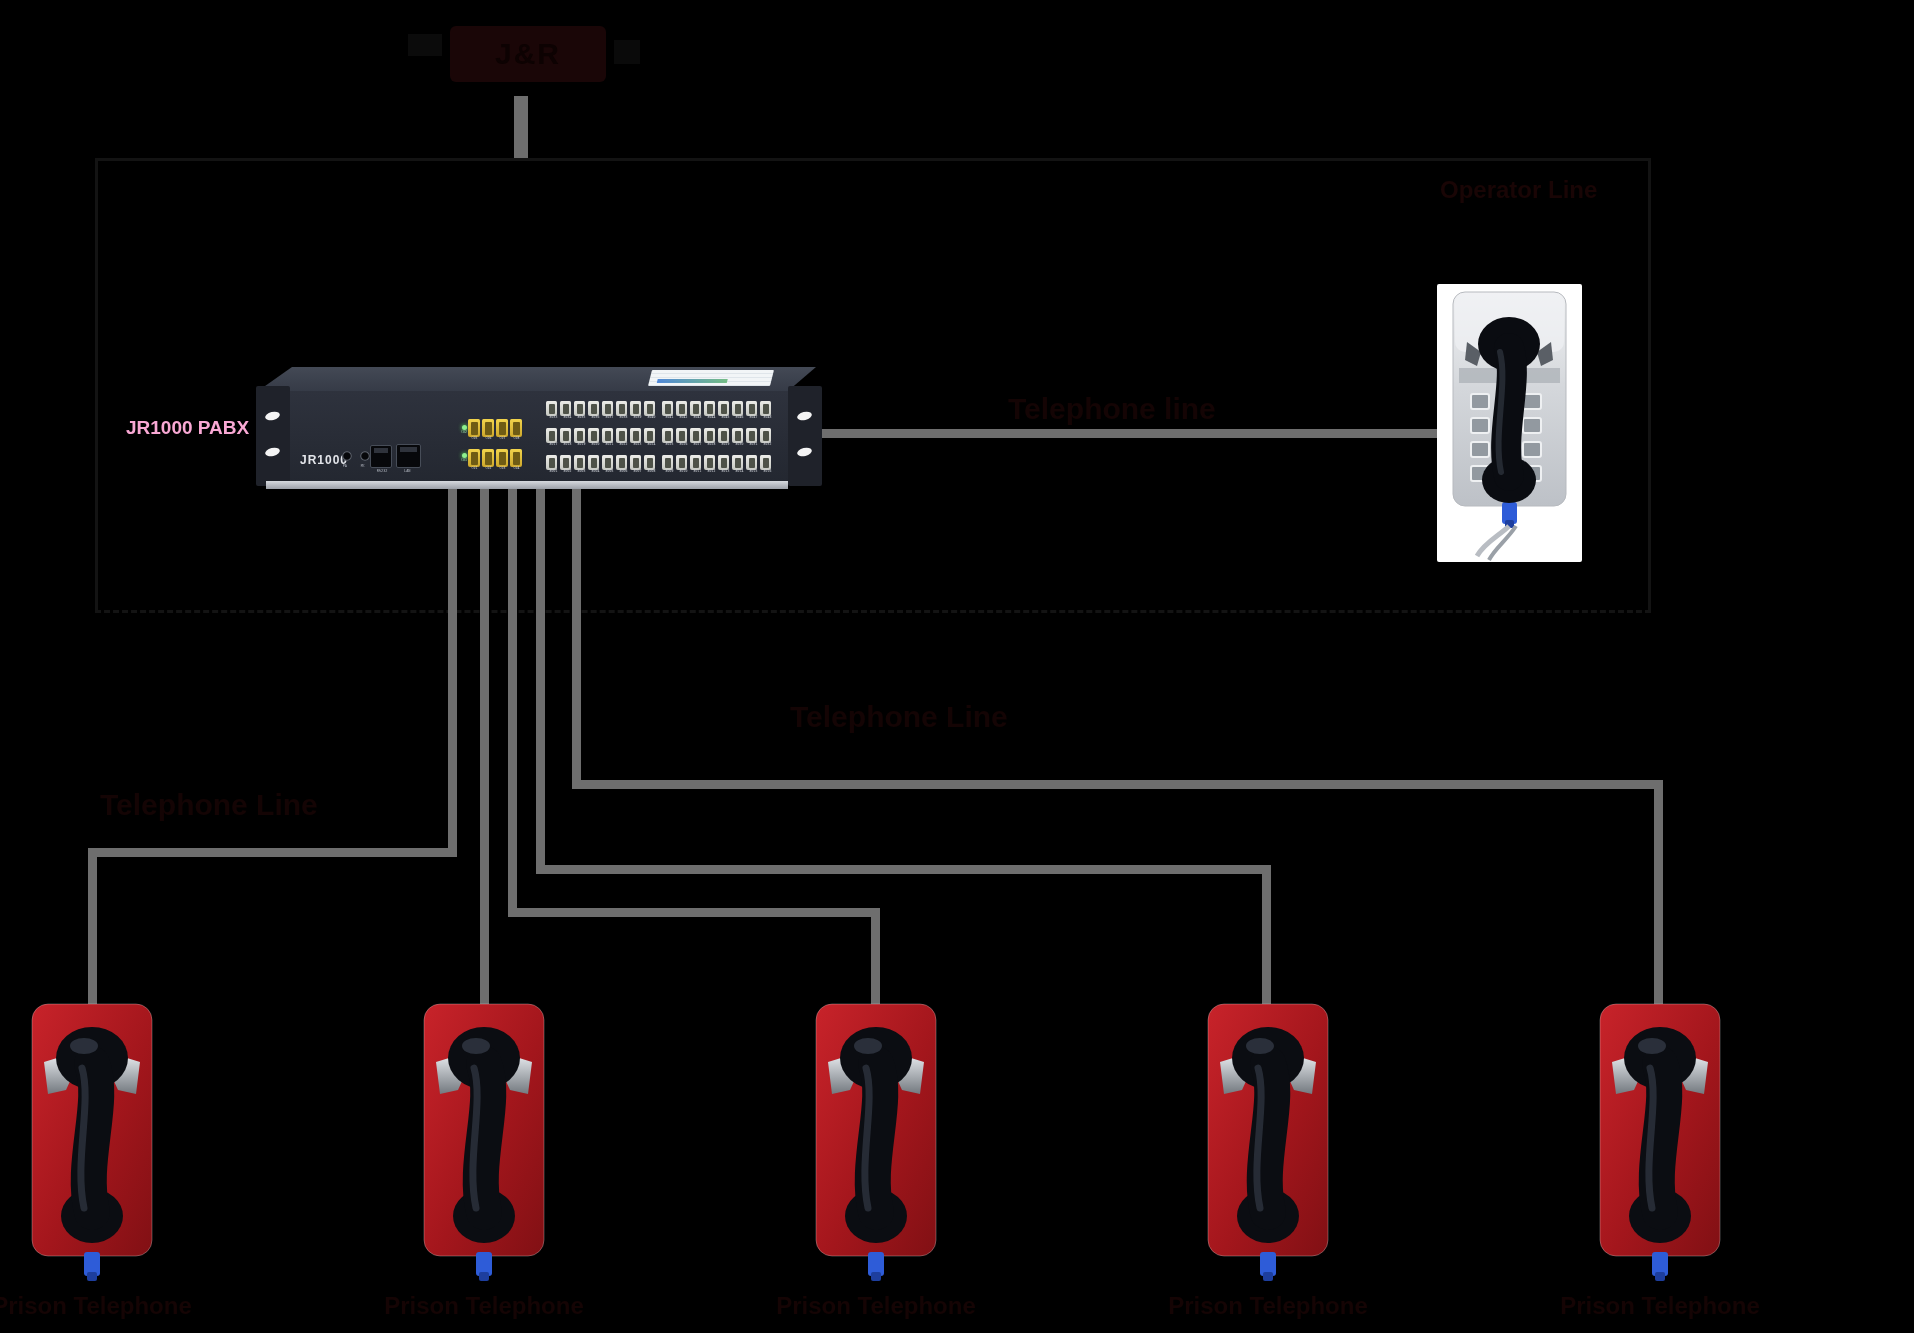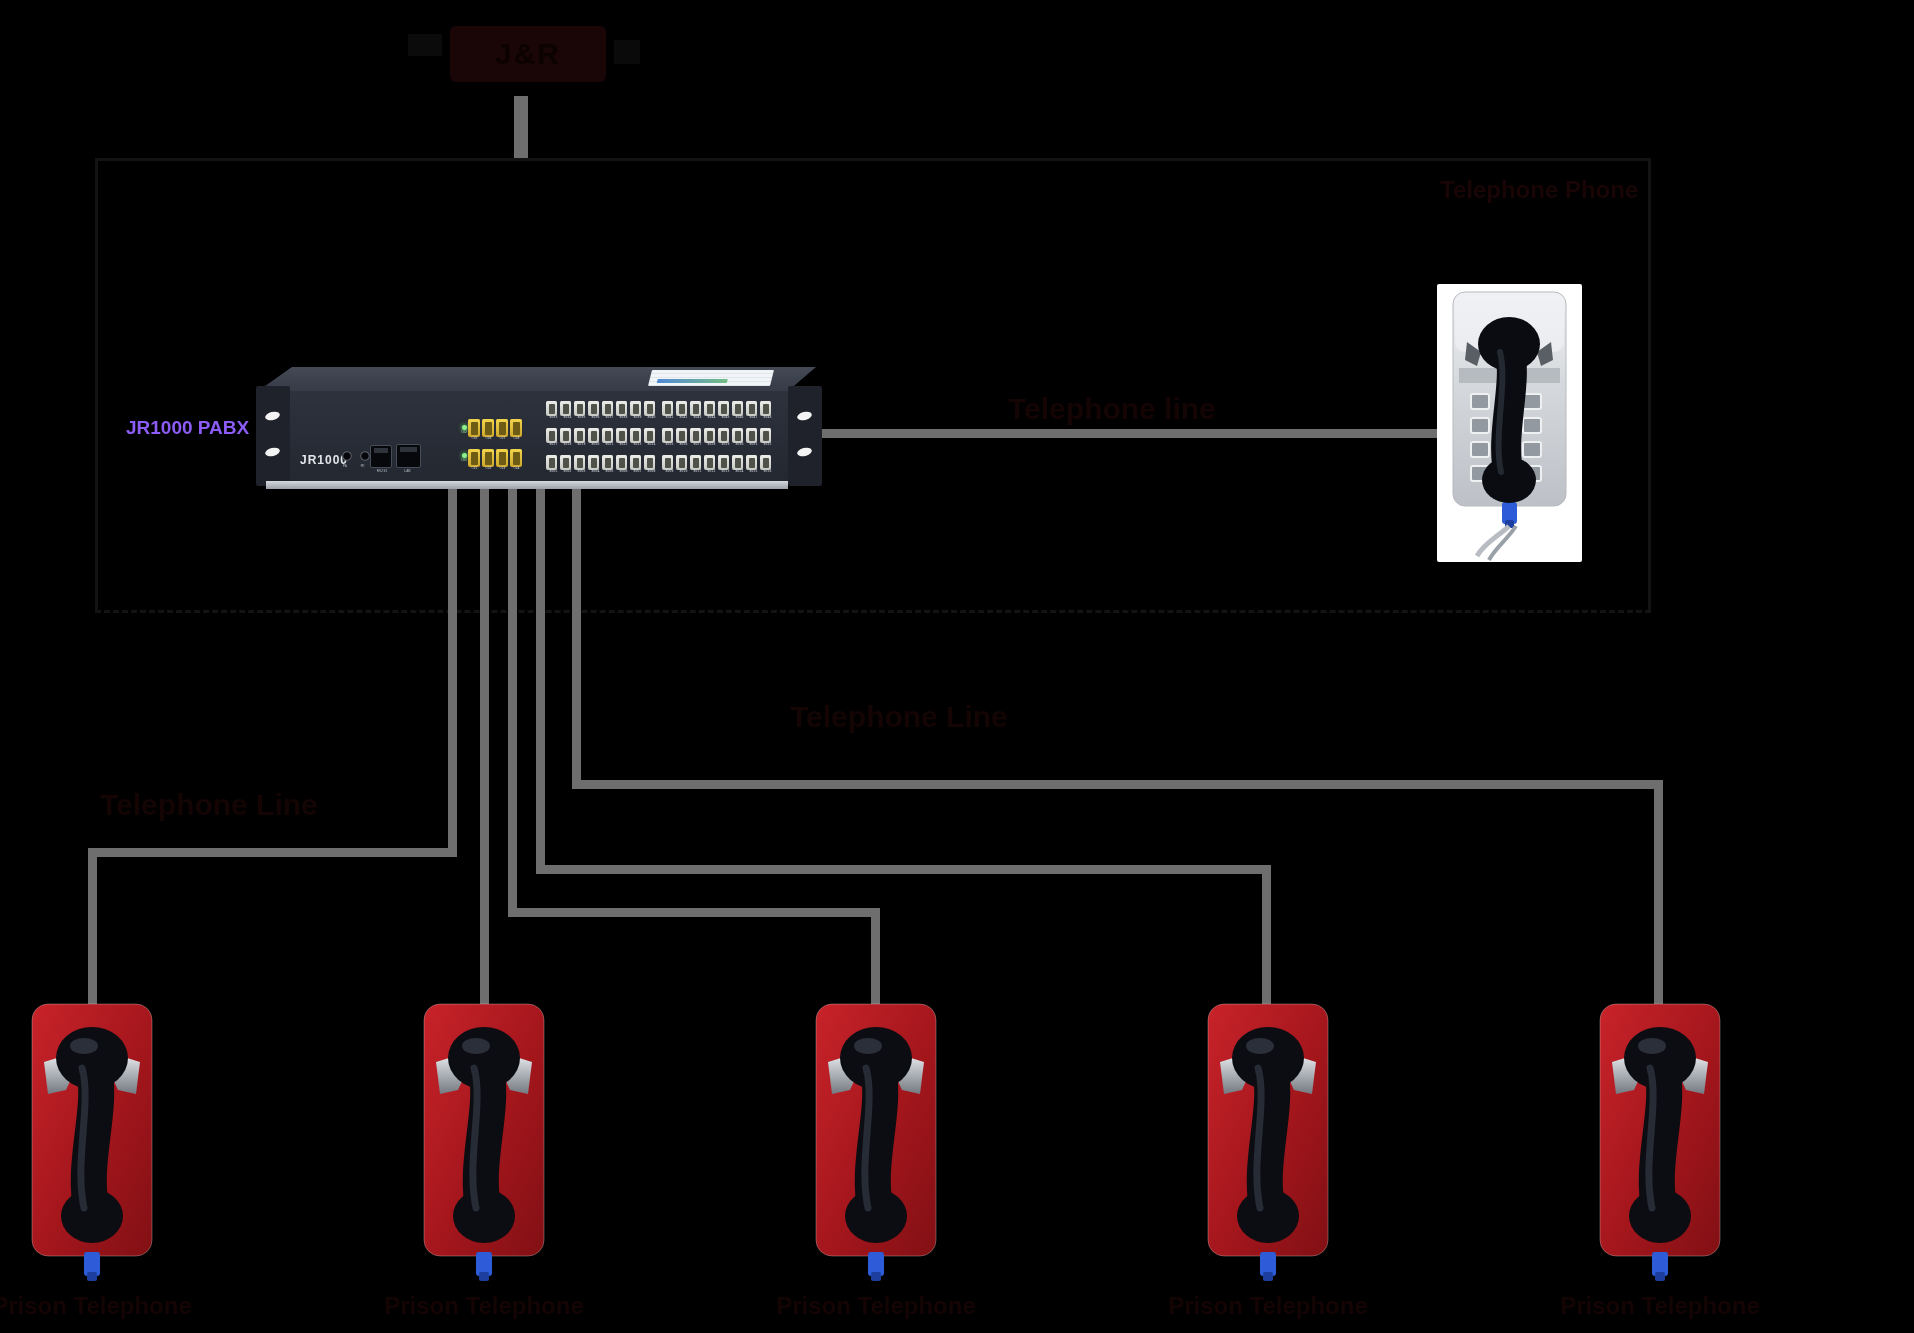--- a/index.html
+++ b/index.html
@@ -122,22 +122,22 @@
     <div class="l-right"></div>
   </div>
 
   <div id="room"></div>
 
   <div class="w" style="left:514px;top:96px;width:14px;height:62px;"></div>
 
   <div class="faint" style="left:1008px;top:392px;font-size:30px;">Telephone line</div>
   <div class="faint" style="left:790px;top:700px;font-size:30px;">Telephone Line</div>
   <div class="faint" style="left:100px;top:788px;font-size:30px;">Telephone Line</div>
-  <div class="faint" style="left:126px;top:417px;font-size:19px;color:#8b5cf6;">JR1000 PABX</div>
-  <div class="faint" style="left:1440px;top:176px;font-size:24px;color:#190505;">Telephone Phone</div>
+  <div class="faint" style="left:126px;top:417px;font-size:19px;color:#f9a8d4;">JR1000 PABX</div>
+  <div class="faint" style="left:1440px;top:176px;font-size:24px;color:#190505;">Operator Line</div>
 
   <div class="w" style="left:816px;top:429px;width:621px;height:9px;"></div>
 
   <div class="w" style="left:448px;top:486px;width:9px;height:371px;"></div>
   <div class="w" style="left:88px;top:848px;width:369px;height:9px;"></div>
   <div class="w" style="left:88px;top:848px;width:9px;height:158px;"></div>
 
   <div class="w" style="left:480px;top:486px;width:9px;height:520px;"></div>
 
   <div class="w" style="left:508px;top:486px;width:9px;height:431px;"></div>

